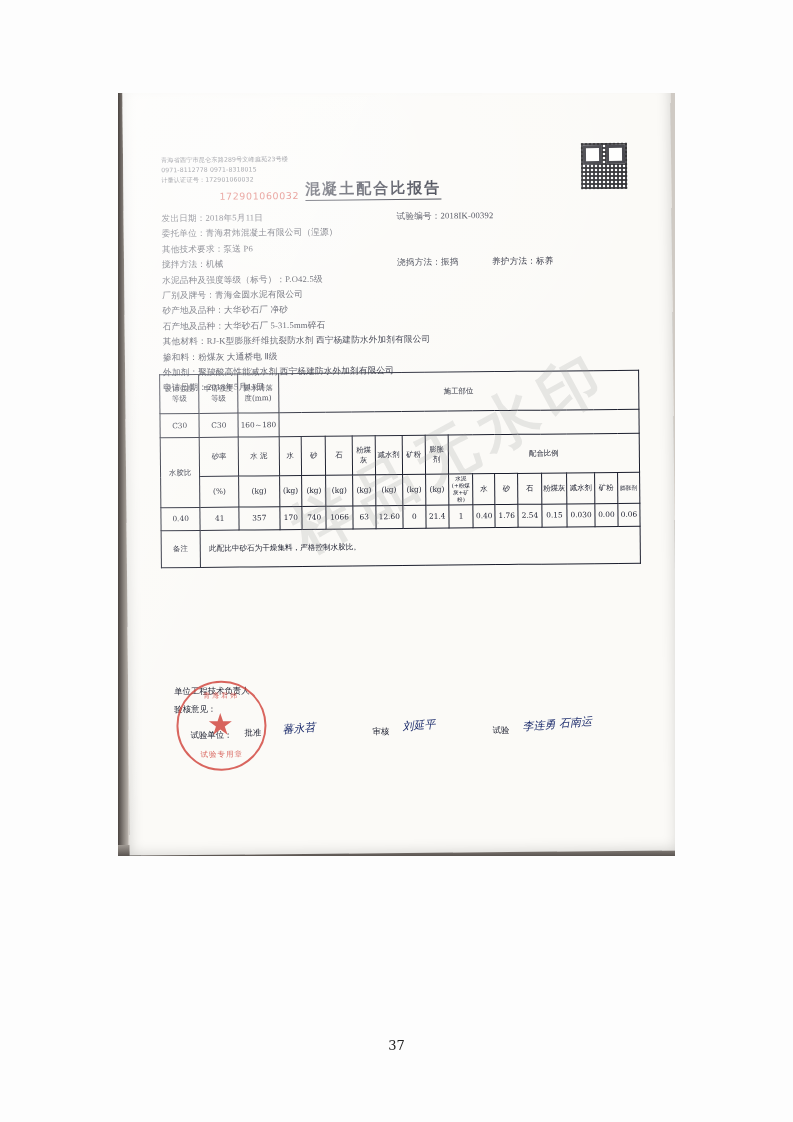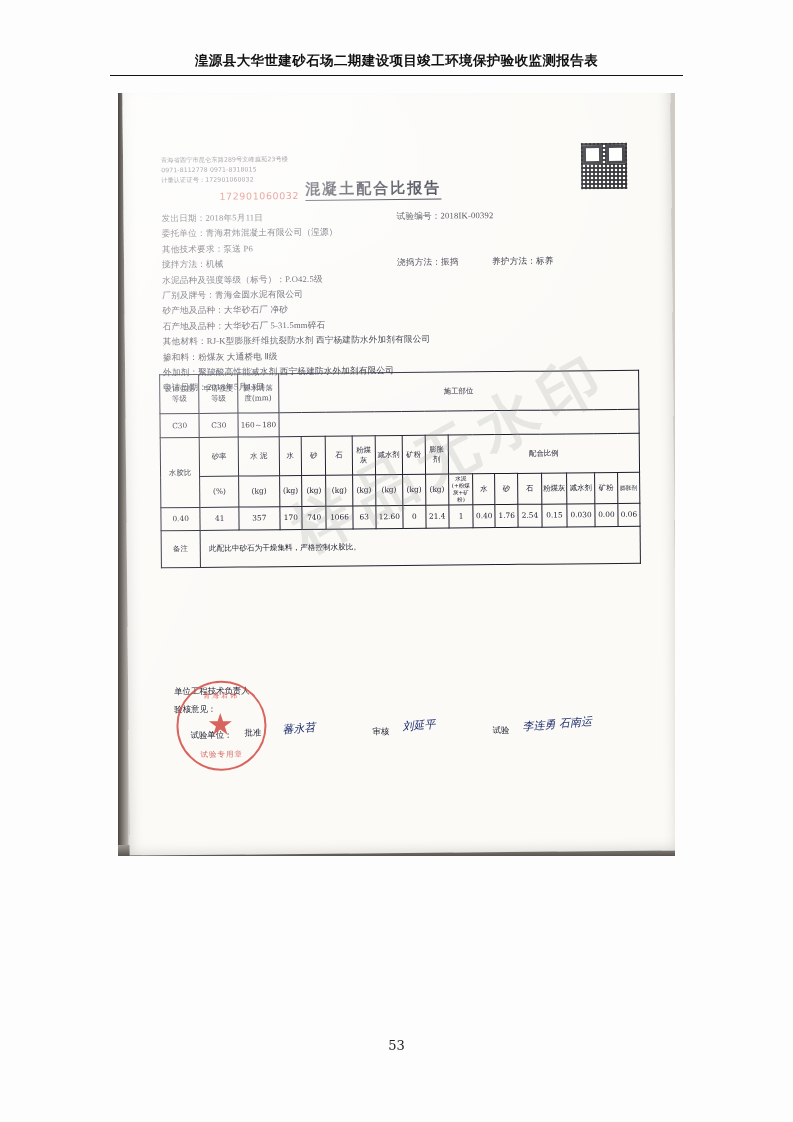--- a/index.html
+++ b/index.html
@@ -279,24 +279,20 @@
     font-weight: bold;
     pointer-events: none;
     white-space: nowrap;
   }
 </style>
 </head>
 <body>
 
 <div class="page">
 
-  <div class="doc-header">
-    <div class="title">湟源县大华世建砂石场二期建设项目竣工环境保护验收监测报告表</div>
-    <div class="rule"></div>
-  </div>
 
   <div class="photo">
     <div class="edge-l"></div>
     <div class="edge-b"></div>
 
     <div class="sheet">
 
       <div class="company ink">
         <div>青海省西宁市昆仑东路289号文峰庭苑23号楼</div>
         <div>0971-8112778  0971-8318015</div>
@@ -449,15 +445,15 @@
         <div class="arc-top">青海君炜</div>
         <div class="star">★</div>
         <div class="arc-bottom">试验专用章</div>
       </div>
 
       <div class="watermark">样品无水印</div>
 
     </div>
   </div>
 
-  <div class="page-number">53</div>
+  <div class="page-number">37</div>
 
 </div>
 
 </body></html>

